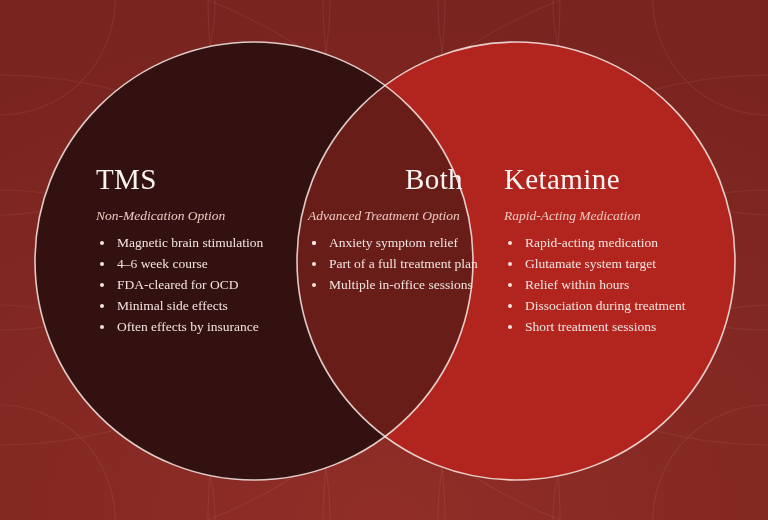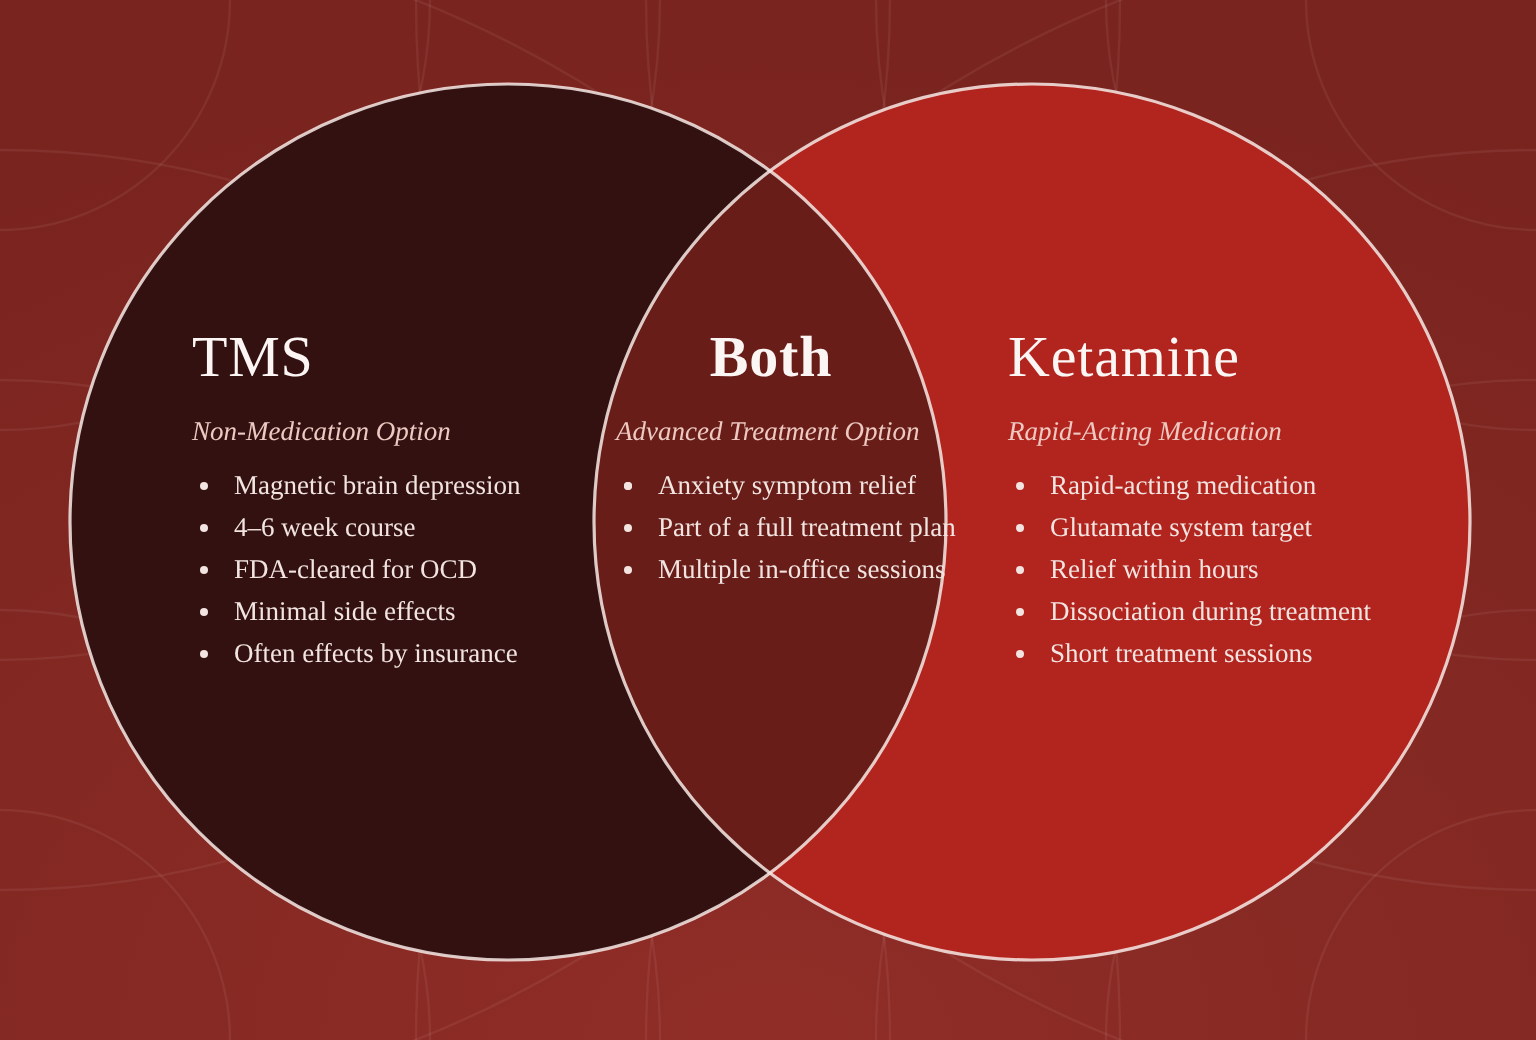--- a/index.html
+++ b/index.html
@@ -31,21 +31,21 @@
     font-size: 13.5px; line-height: 16px;
     margin-bottom: 5px;
   }
   .dot {
     position: absolute; left: 4px; top: 6px;
     width: 4px; height: 4px; border-radius: 50%;
     background: currentColor;
   }
   .col-tms  { left: 96px;  top: 163px; width: 180px; }
   .col-both { left: 308px; top: 163px; width: 155px; }
-  .col-both h1 { text-align: center; font-weight: bold; }
+  .col-both h1 { text-align: right; }
   .col-both ul { width: 170px; }
   .col-ket  { left: 504px; top: 163px; width: 212px; }
   .nowrap li { white-space: nowrap; }
 </style>
 </head>
 <body>
 
 <div class="stage">
 
   <svg width="768" height="520" viewBox="0 0 768 520">
@@ -86,21 +86,21 @@
     <path d="M 385 85.5 A 219 219 0 0 1 385 436.5 A 219 219 0 0 1 385 85.5 Z" fill="#681d18"></path>
 
     <circle cx="254" cy="261" r="219" fill="none" stroke-width="1.6" stroke-opacity="0.85" stroke="#f7eae6"></circle>
     <circle cx="516" cy="261" r="219" fill="none" stroke-width="1.6" stroke-opacity="0.85" stroke="#f7eae6"></circle>
   </svg>
 
   <section class="col col-tms nowrap">
     <h1>TMS</h1>
     <p class="sub">Non-Medication Option</p>
     <ul>
-      <li><span class="dot"></span><span>Magnetic brain depression</span></li>
+      <li><span class="dot"></span><span>Magnetic brain stimulation</span></li>
       <li><span class="dot"></span><span>4–6 week course</span></li>
       <li><span class="dot"></span><span>FDA-cleared for OCD</span></li>
       <li><span class="dot"></span><span>Minimal side effects</span></li>
       <li><span class="dot"></span><span>Often effects by insurance</span></li>
     </ul>
   </section>
 
   <section class="col col-both">
     <h1>Both</h1>
     <p class="sub">Advanced Treatment Option</p>

